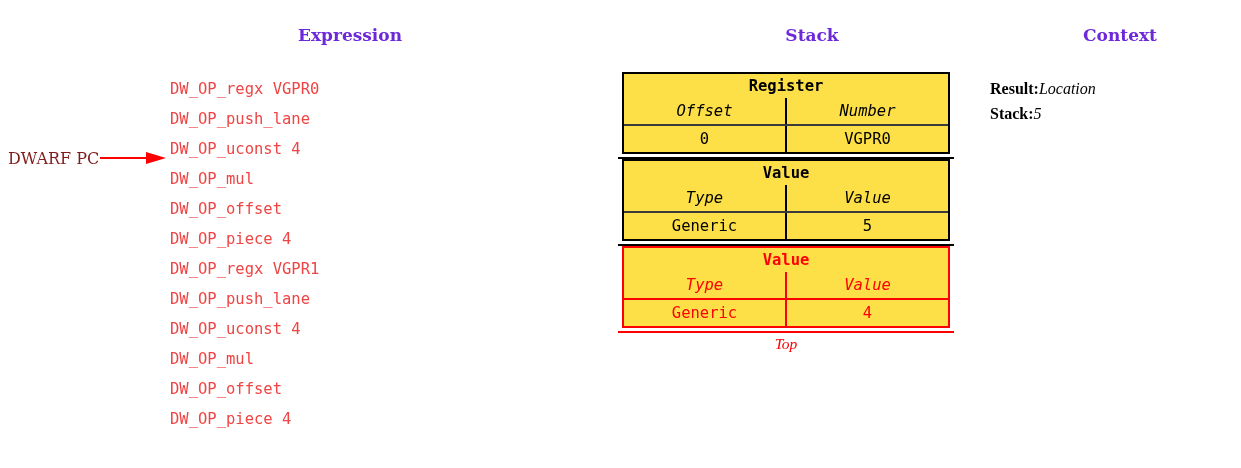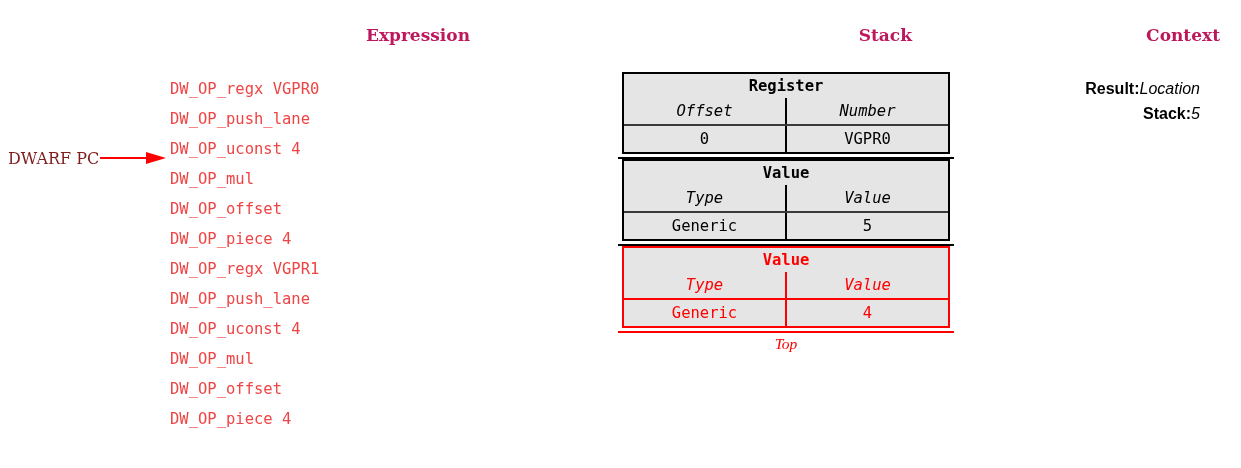--- a/index.html
+++ b/index.html
@@ -15,23 +15,23 @@
     font-family: "DejaVu Sans Mono", monospace;
     color: #000000;
   }
 
   
   .col-head {
     position: absolute;
     font-family: "DejaVu Serif", serif;
     font-weight: bold;
     font-size: 17px;
-    text-align: right;
-    white-space: nowrap;
-    color: #be185d;
+    text-align: center;
+    white-space: nowrap;
+    color: #6d28d9;
   }
   #head-expression { left: 230px; top: 25px; width: 240px; }
   #head-stack      { left: 712px; top: 25px; width: 200px; }
   #head-context    { left: 1020px; top: 25px; width: 200px; }
 
   
   #expression-list {
     position: absolute;
     left: 170px;
     top: 74px;
@@ -74,21 +74,21 @@
     top: 72px;
     width: 336px;
   }
   .stack-frame { width: 332px; }
 
   .frame-box {
     border: 2px solid #000000;
     box-sizing: border-box;
     width: 328px;
     margin-left: 4px;
-    background: #e5e5e5;
+    background: #fde047;
   }
   .frame-title {
     font-family: "DejaVu Sans Mono", monospace;
     font-weight: bold;
     font-size: 15.5px;
     text-align: center;
     line-height: 24px;
     height: 24px;
     white-space: nowrap;
   }
@@ -134,22 +134,21 @@
     width: 336px;
     white-space: nowrap;
   }
 
   
   #context-list {
     position: absolute;
     left: 990px;
     top: 76px;
     width: 210px;
-    text-align: right;
-    font-family: Liberation Sans, sans-serif;
+    font-family: Liberation Serif, serif;
     font-size: 16px;
   }
   .ctx-line { line-height: 25px; white-space: nowrap; }
   .ctx-key { font-weight: bold; }
   .ctx-val { font-style: italic; }
 </style>
 </head>
 <body>
 
 <div class="col-head" id="head-expression">Expression</div>

